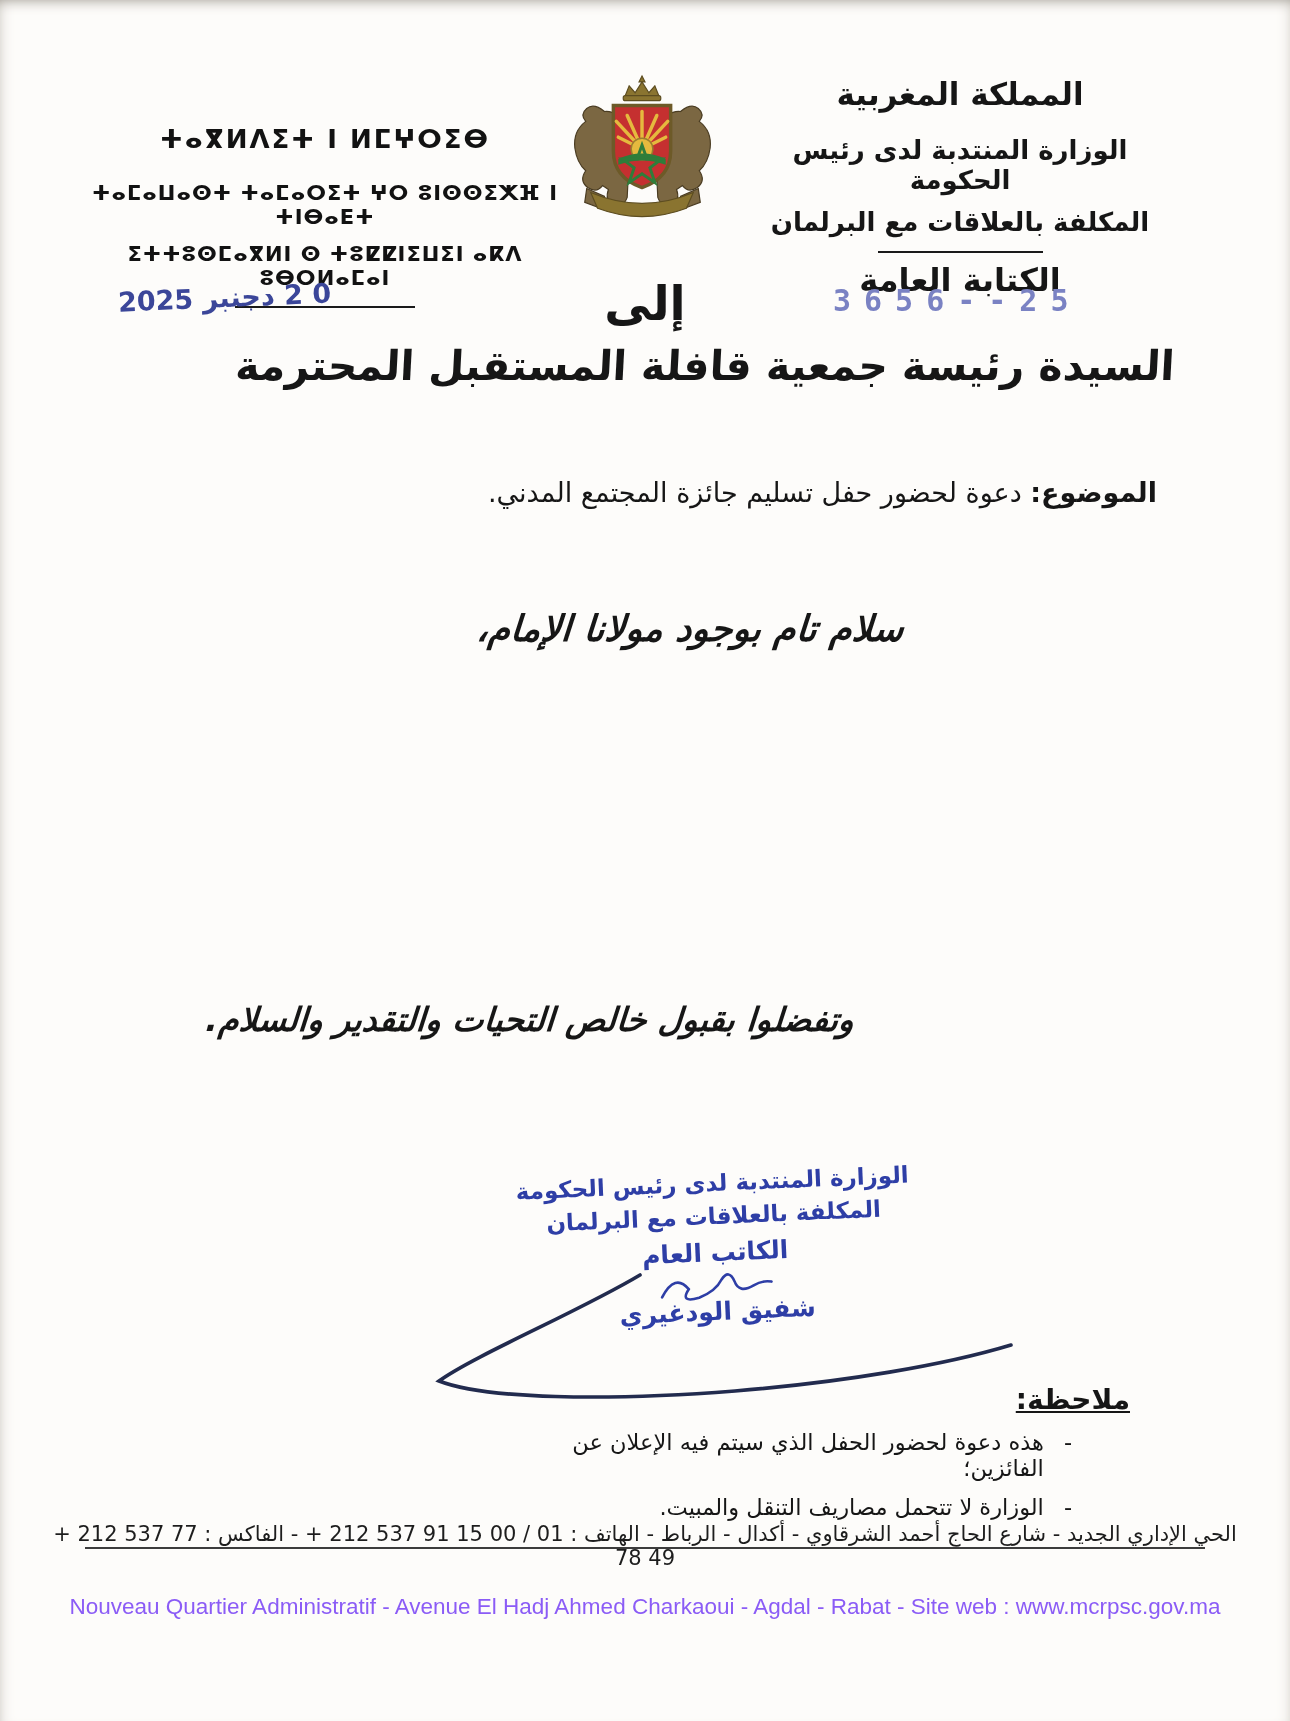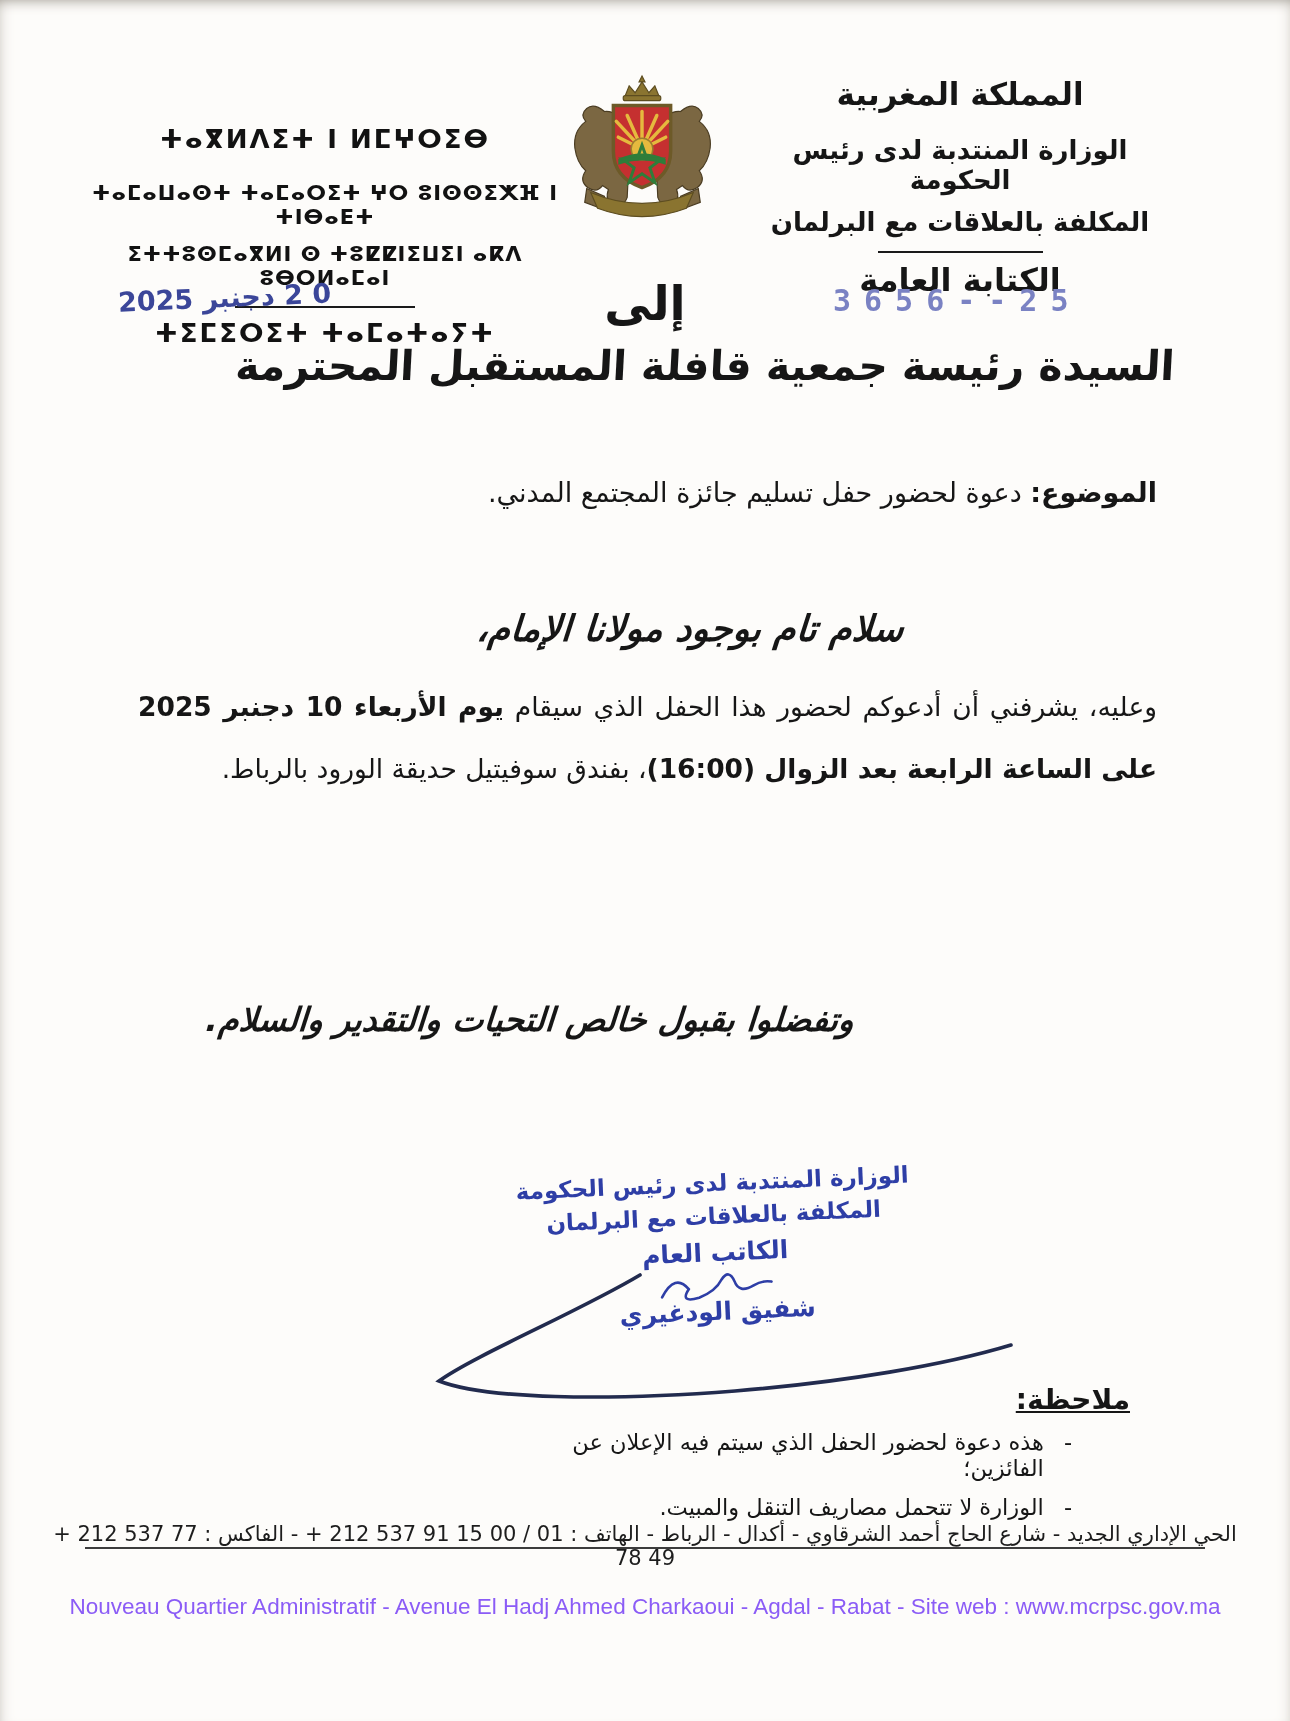--- a/index.html
+++ b/index.html
@@ -82,21 +82,20 @@
 
 <div class="page">
 
   <header>
 
     <div class="abs tifinagh-block">
       <div class="tif1">ⵜⴰⴳⵍⴷⵉⵜ ⵏ ⵍⵎⵖⵔⵉⴱ</div>
       <div class="tif2">ⵜⴰⵎⴰⵡⴰⵙⵜ ⵜⴰⵎⴰⵔⵉⵜ ⵖⵔ ⵓⵏⵙⵙⵉⵅⴼ ⵏ ⵜⵏⴱⴰⴹⵜ</div>
       <div class="tif3">ⵉⵜⵜⵓⵙⵎⴰⴳⵍⵏ ⵙ ⵜⵓⵇⵇⵏⵉⵡⵉⵏ ⴰⴽⴷ ⵓⴱⵔⵍⴰⵎⴰⵏ</div>
       <hr class="tif-rule">
-      <div class="tif4">ⵜⵉⵎⵉⵔⵉⵜ ⵜⴰⵎⴰⵜⴰⵢⵜ</div>
     </div>
 
     <div class="abs coa">
       <svg width="185" height="158" viewBox="0 0 185 160" aria-hidden="true">
 
         <g fill="#8a7430" stroke="#5d4d20" stroke-width="1.2">
           <path d="M92,4 l3,6 h-6 z"></path>
           <path d="M75,24 l4,-10 6,7 7,-11 7,11 6,-7 4,10 z"></path>
           <rect x="73" y="24" width="38" height="5" rx="2"></rect>
         </g>
@@ -146,21 +145,20 @@
 
   <main>
     <div class="abs to-label">إلى</div>
     <div class="abs addressee">السيدة رئيسة جمعية قافلة المستقبل المحترمة</div>
 
     <div class="abs subject"><b>الموضوع:</b><span> دعوة لحضور حفل تسليم جائزة المجتمع المدني.</span></div>
 
     <div class="abs greeting">سلام تام بوجود مولانا الإمام،</div>
 
     <div class="abs body-flow">
-      <p><span>وعليه، يشرفني أن أدعوكم لحضور هذا الحفل الذي سيقام </span><b>يوم الأربعاء 10 دجنبر 2025 على الساعة الرابعة بعد الزوال (16:00)</b><span>، بفندق سوفيتيل حديقة الورود بالرباط.</span></p>
     </div>
 
     <div class="abs closing">وتفضلوا بقبول خالص التحيات والتقدير والسلام.</div>
   </main>
 
   <div class="abs stamp-block">
     <div class="stamp-l1">الوزارة المنتدبة لدى رئيس الحكومة</div>
     <div class="stamp-l2">المكلفة بالعلاقات مع البرلمان</div>
     <div class="stamp-l3">الكاتب العام</div>
     <svg class="stamp-scribble" width="130" height="34" viewBox="0 0 130 34">

